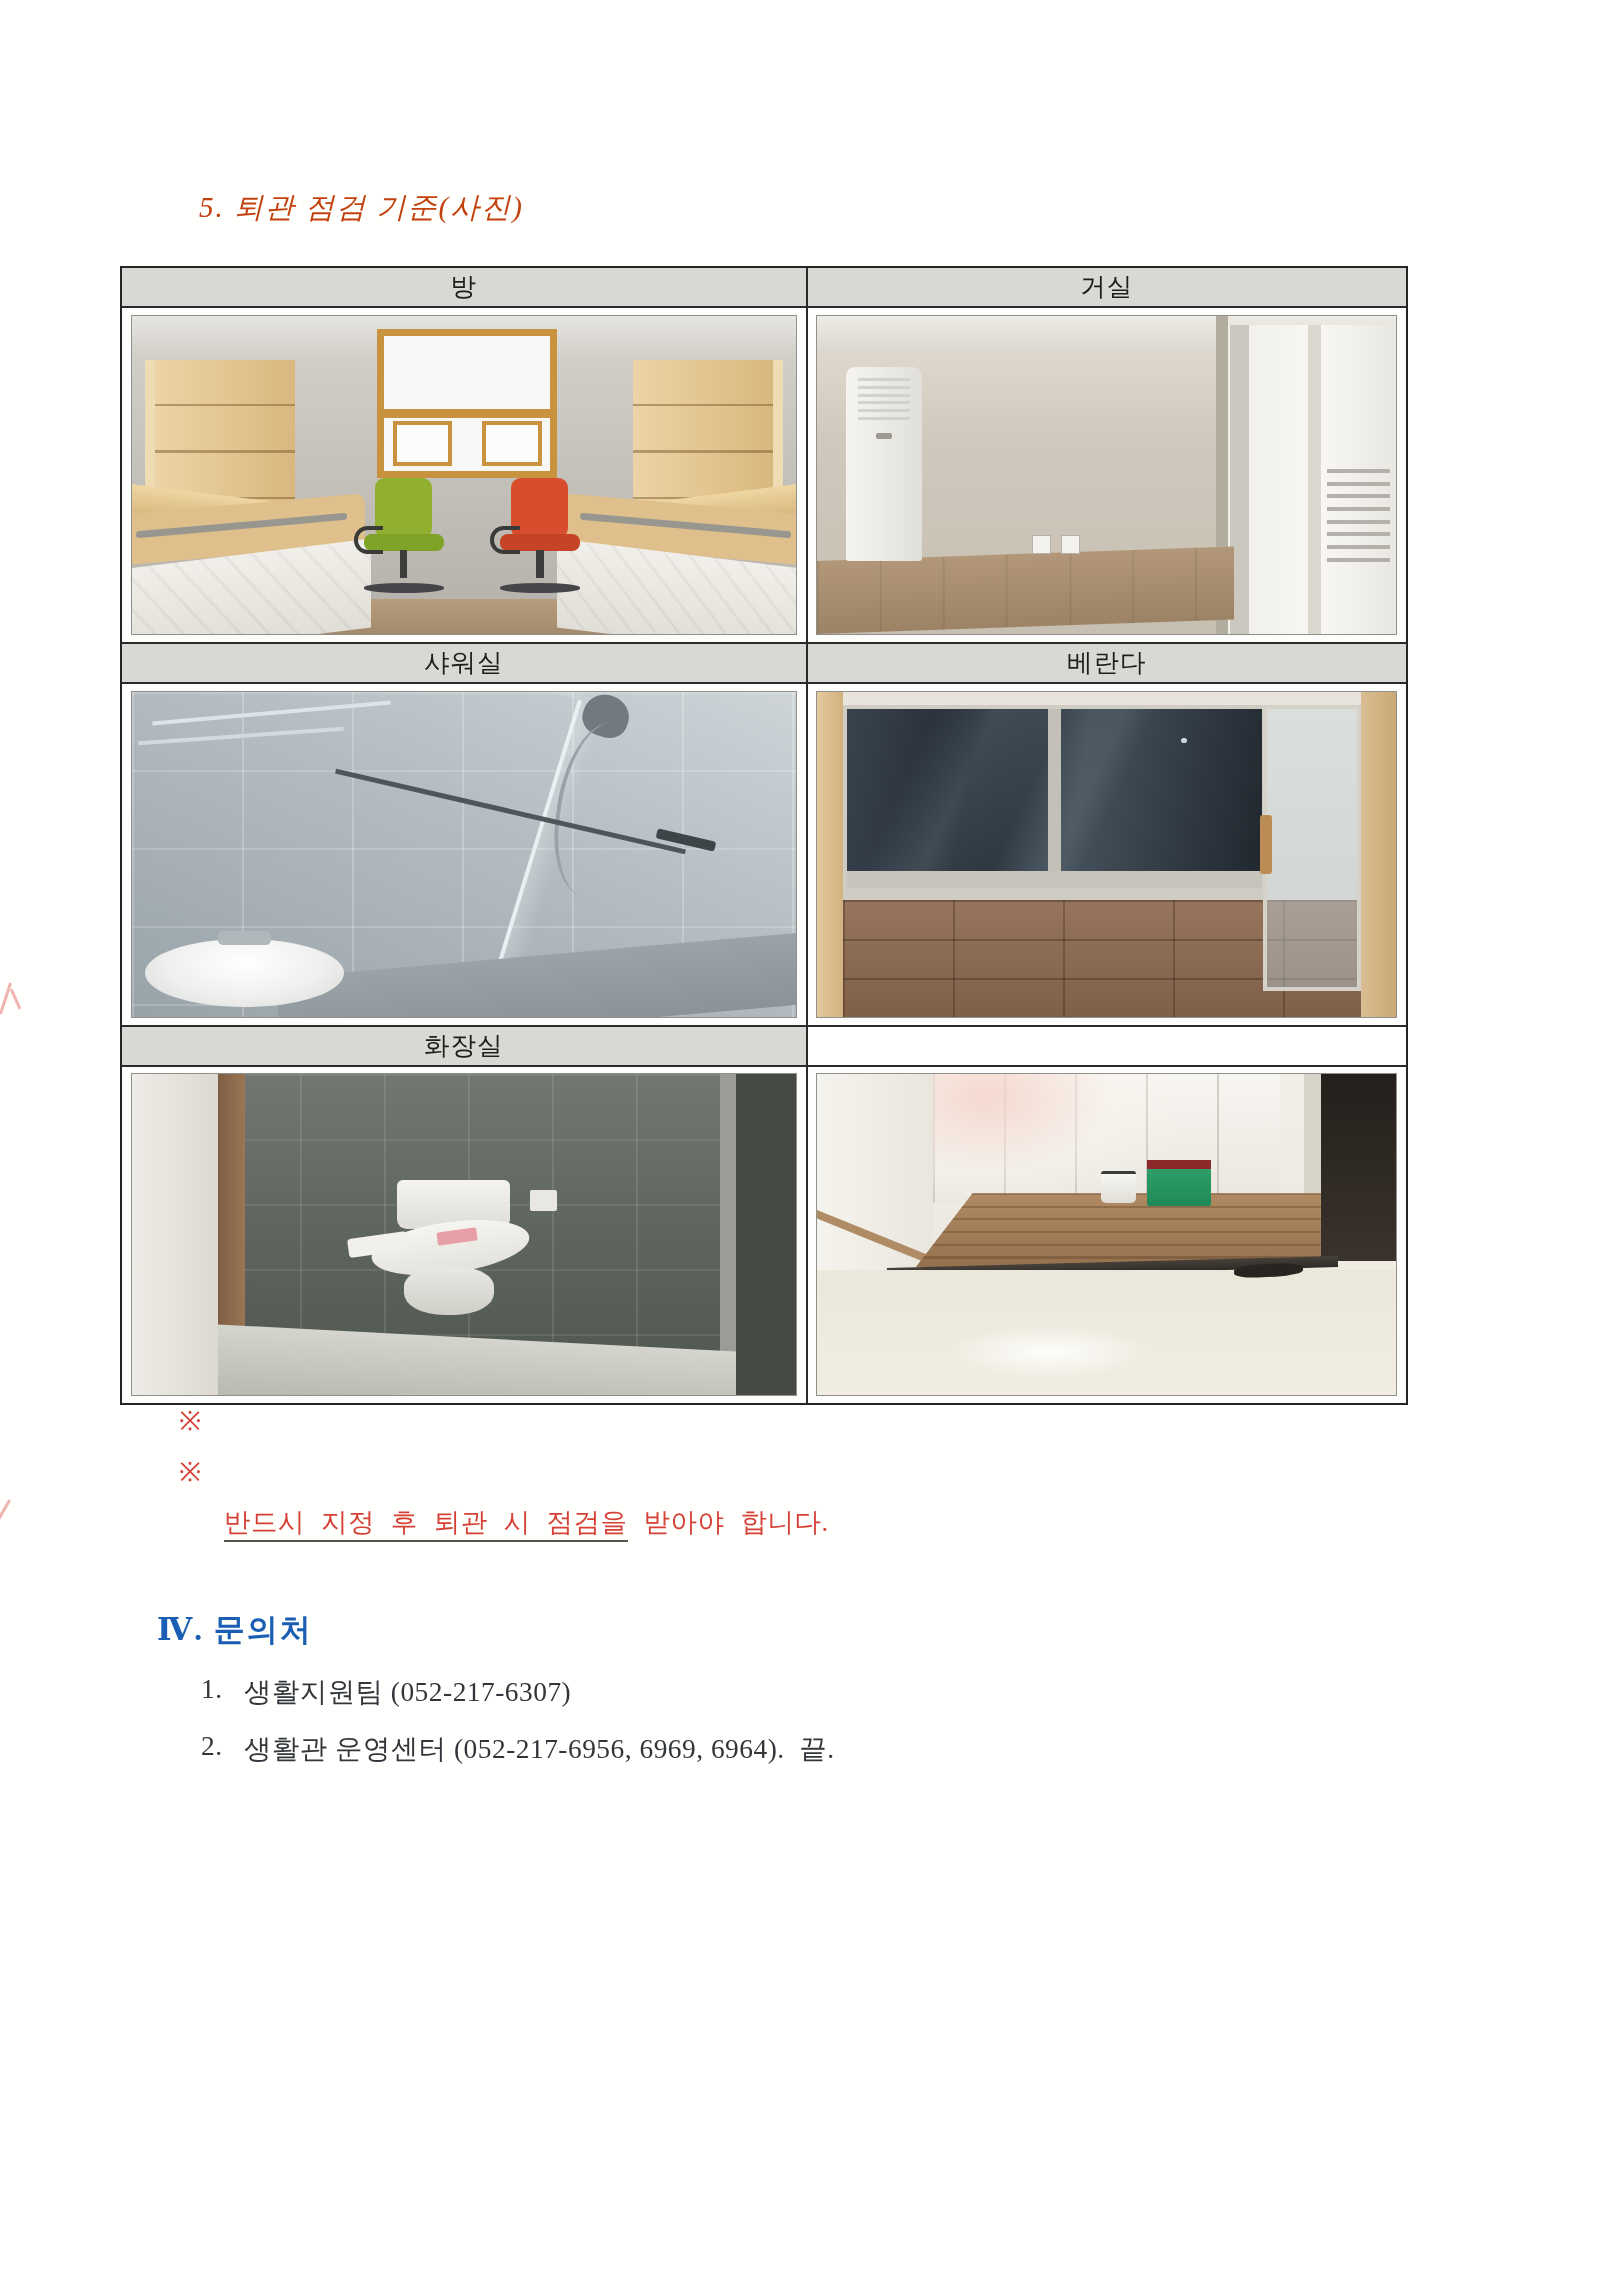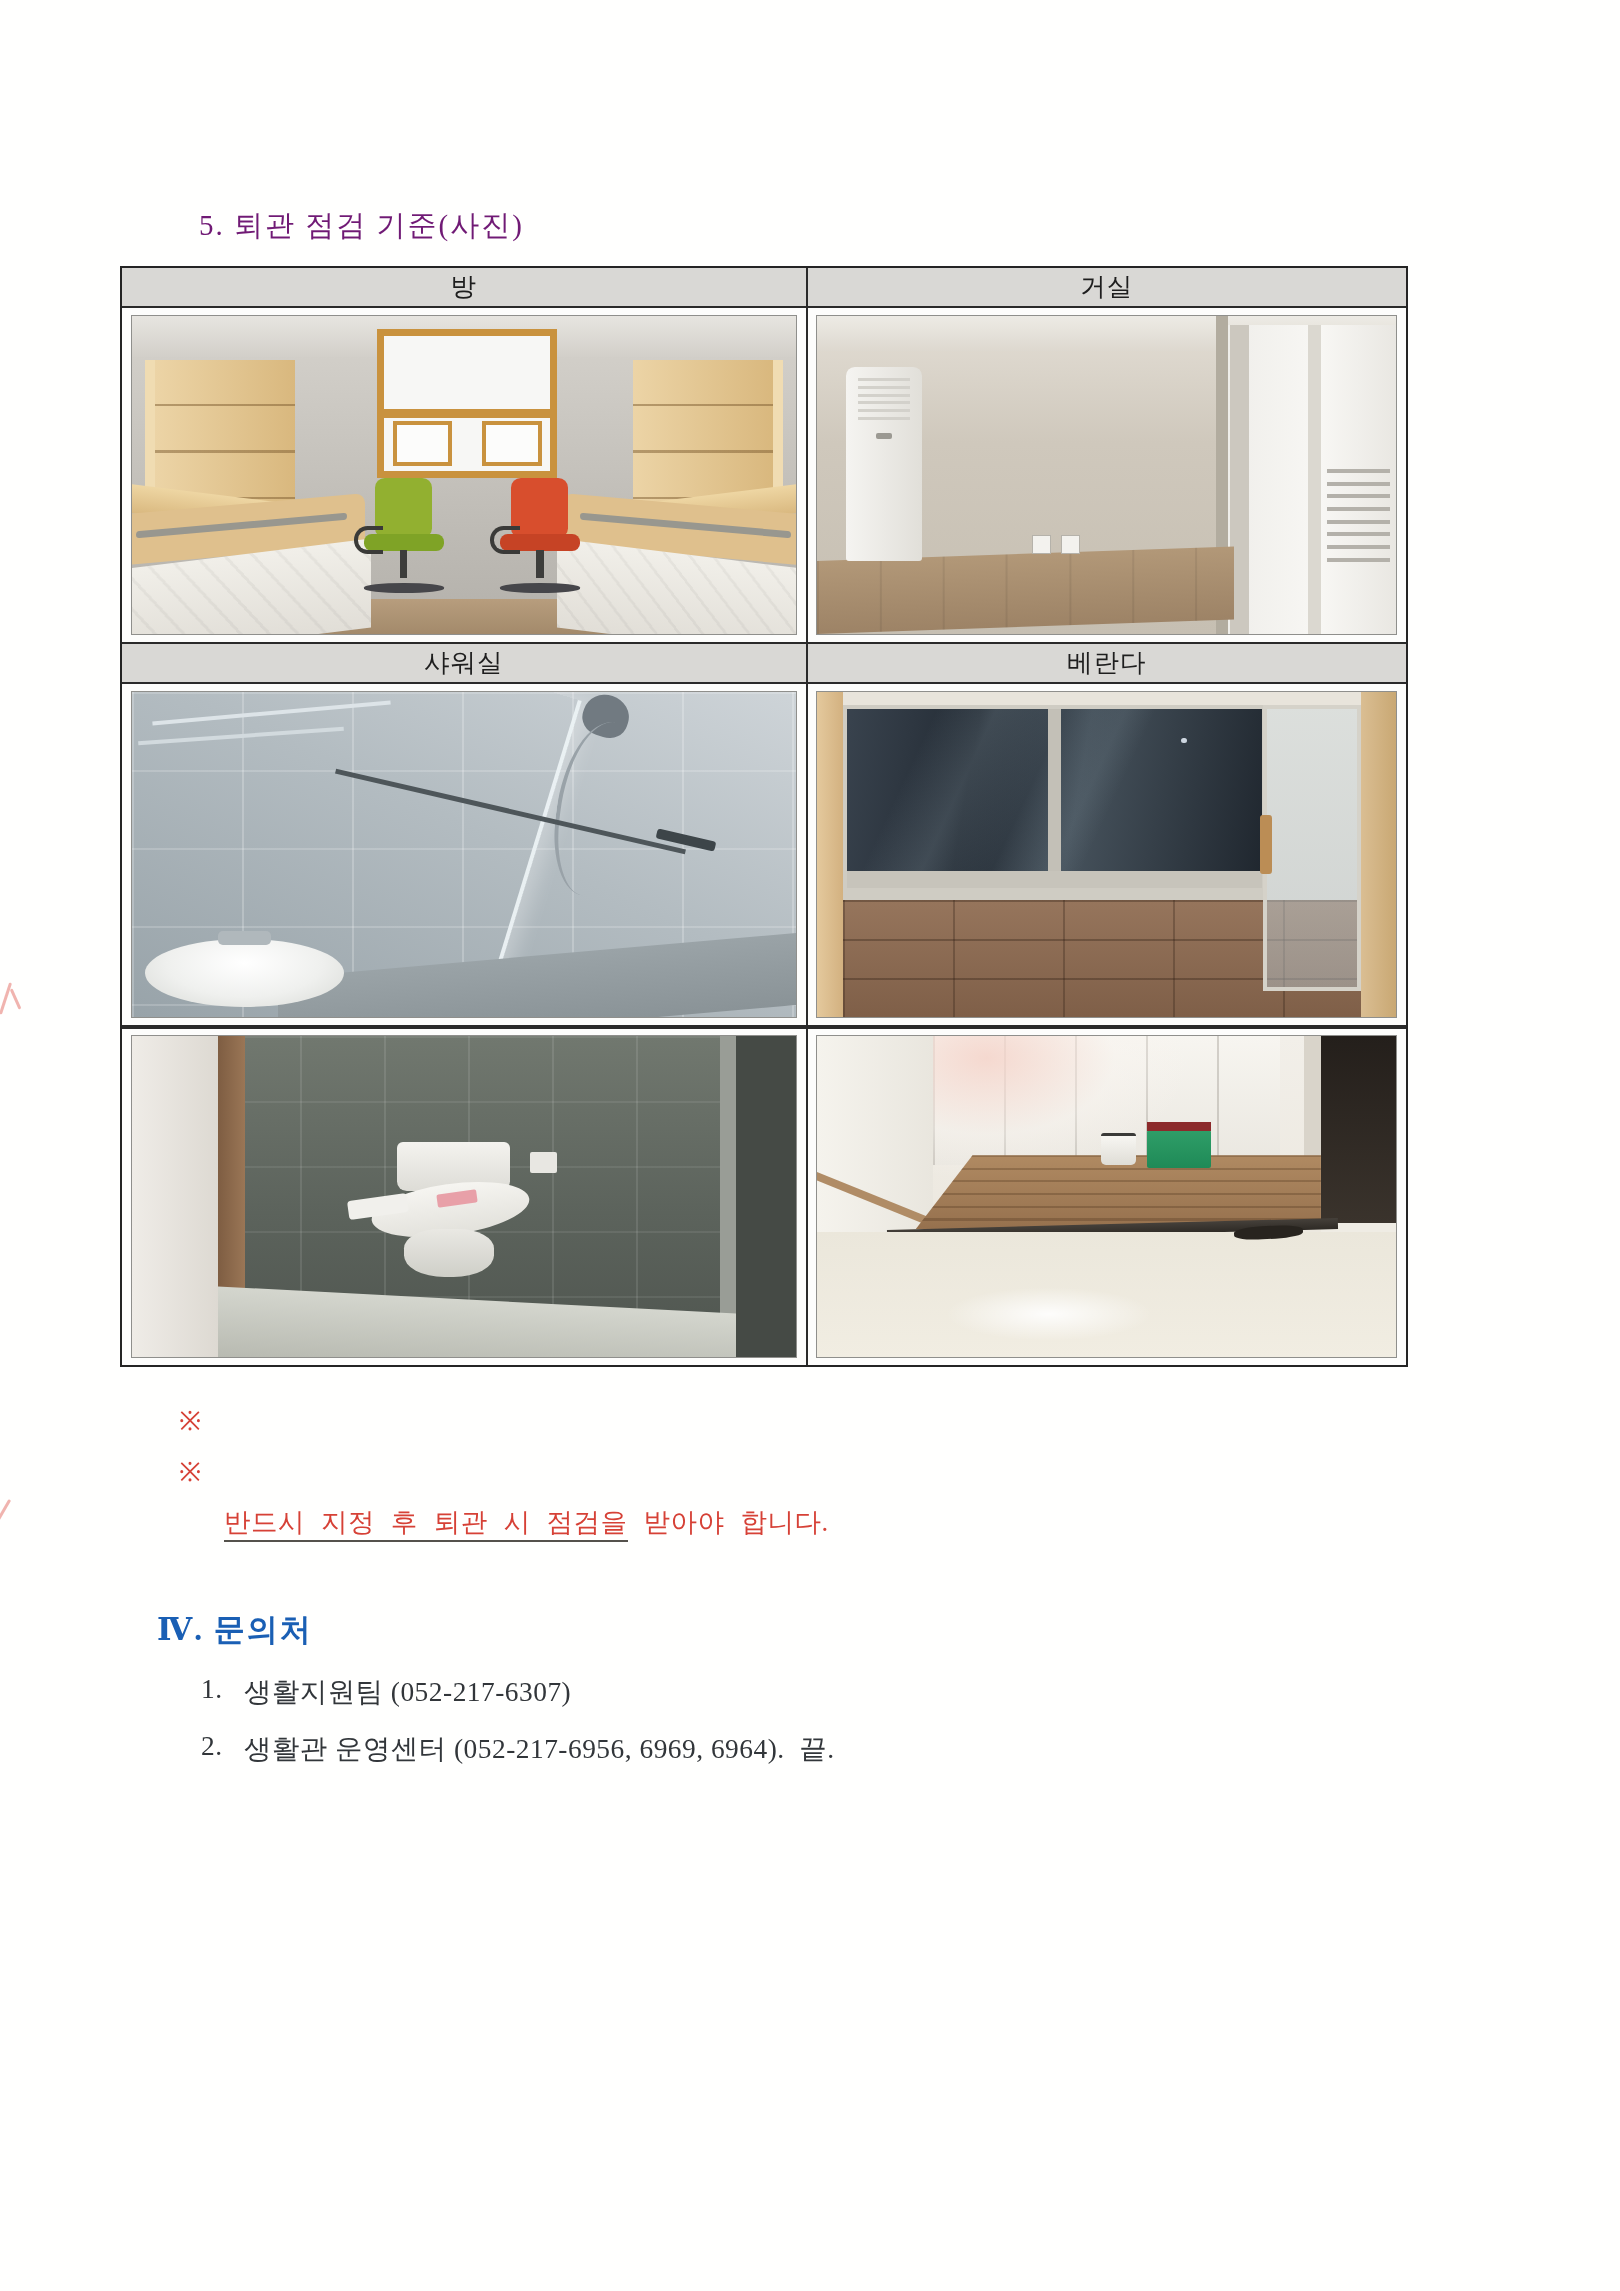--- a/index.html
+++ b/index.html
@@ -1,19 +1,19 @@
 <!DOCTYPE html>
 <html><head>
 <meta charset="utf-8">
 <style>
   html,body{margin:0;padding:0;background:#e8e8e8;}
   .page{position:relative;width:1620px;height:2292px;margin:0 auto;background:#fffffe;
         font-family:"Liberation Serif","DejaVu Serif",serif;overflow:hidden;}
   
-  .doc-title{position:absolute;left:199px;top:206px;font-size:29px;color:#701a75;letter-spacing:2px;}
+  .doc-title{position:absolute;left:199px;top:188px;font-size:29px;color:#c2410c;letter-spacing:2px;font-style:italic;}
   
   .ptable{position:absolute;left:120px;top:266px;width:1288px;border:2px solid #242424;box-sizing:border-box;background:#fff;}
   .hrow,.prow{display:flex;}
   .hrow{border-bottom:2px solid #2a2a2a;}
   .prow{border-bottom:2px solid #2a2a2a;}
   .prow.last{border-bottom:0;}
   .col-l{width:53.4%;border-right:2px solid #2a2a2a;box-sizing:border-box;}
   .col-r{width:46.6%;box-sizing:border-box;}
   .hcell{height:38px;line-height:38px;background:#d9d8d5;text-align:center;
          font-size:25.5px;color:#1e1e1e;letter-spacing:1px;}
@@ -266,20 +266,21 @@
           </i>
           <i class="vr-sill"></i>
           <i class="vr-floor"></i>
           <i class="vr-panel"></i>
           <i class="vr-handle"></i>
         </div>
       </div>
     </div>
 
     <div class="hrow">
+      <div class="hcell col-l">화장실</div>
     </div>
 
     <div class="prow r3 last">
       <div class="pcell col-l">
         <div class="ph sc-toilet">
           <i class="tl-tiles"></i>
           <i class="tl-ldoor"></i>
           <i class="tl-lframe"></i>
           <i class="tl-rwall"></i>
           <i class="tl-rframe"></i>

